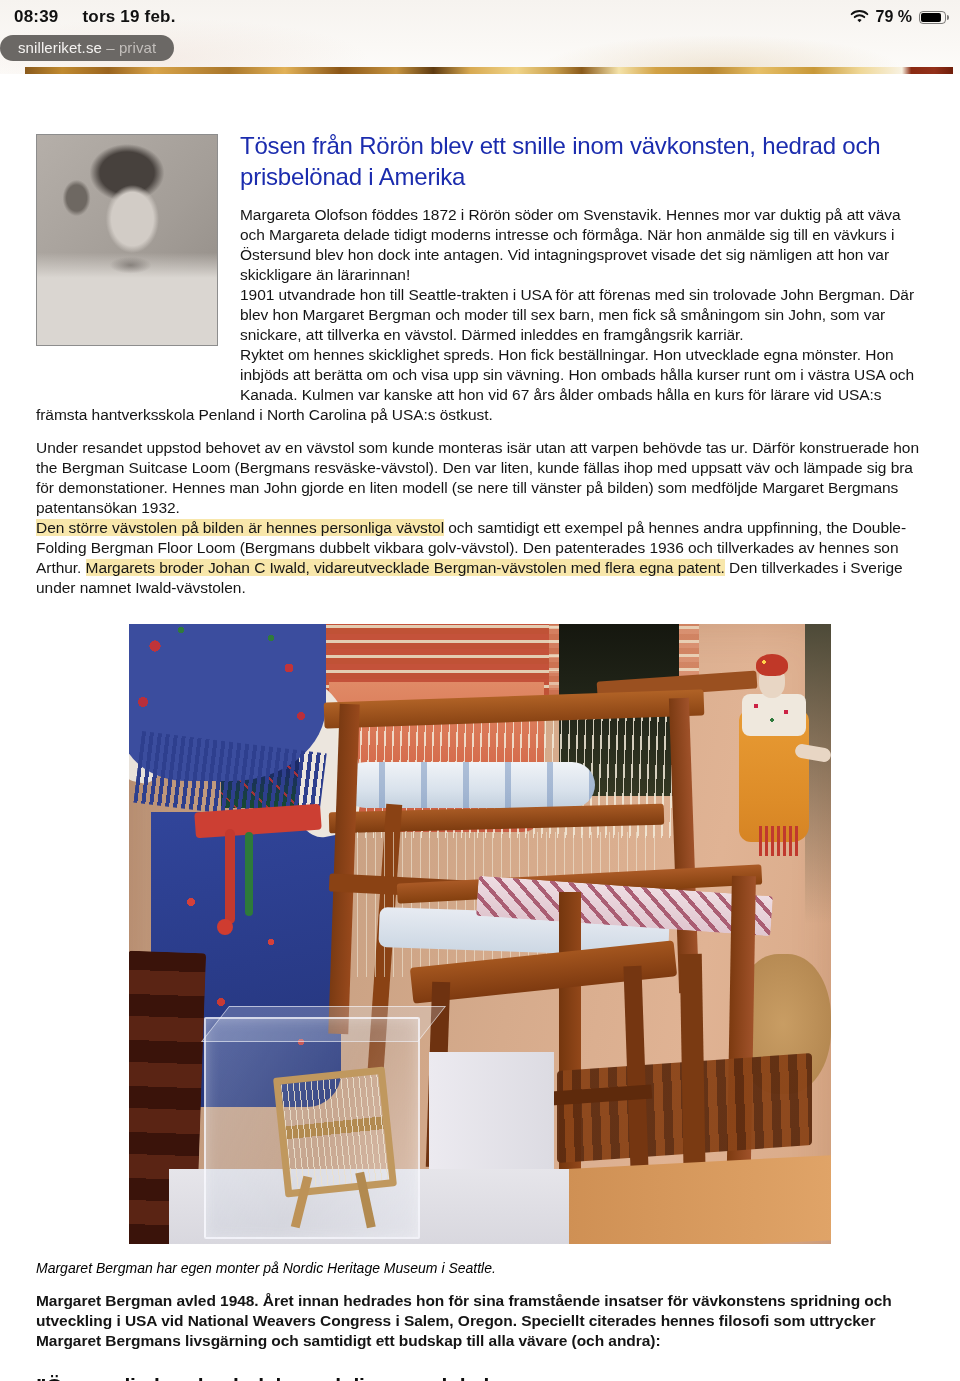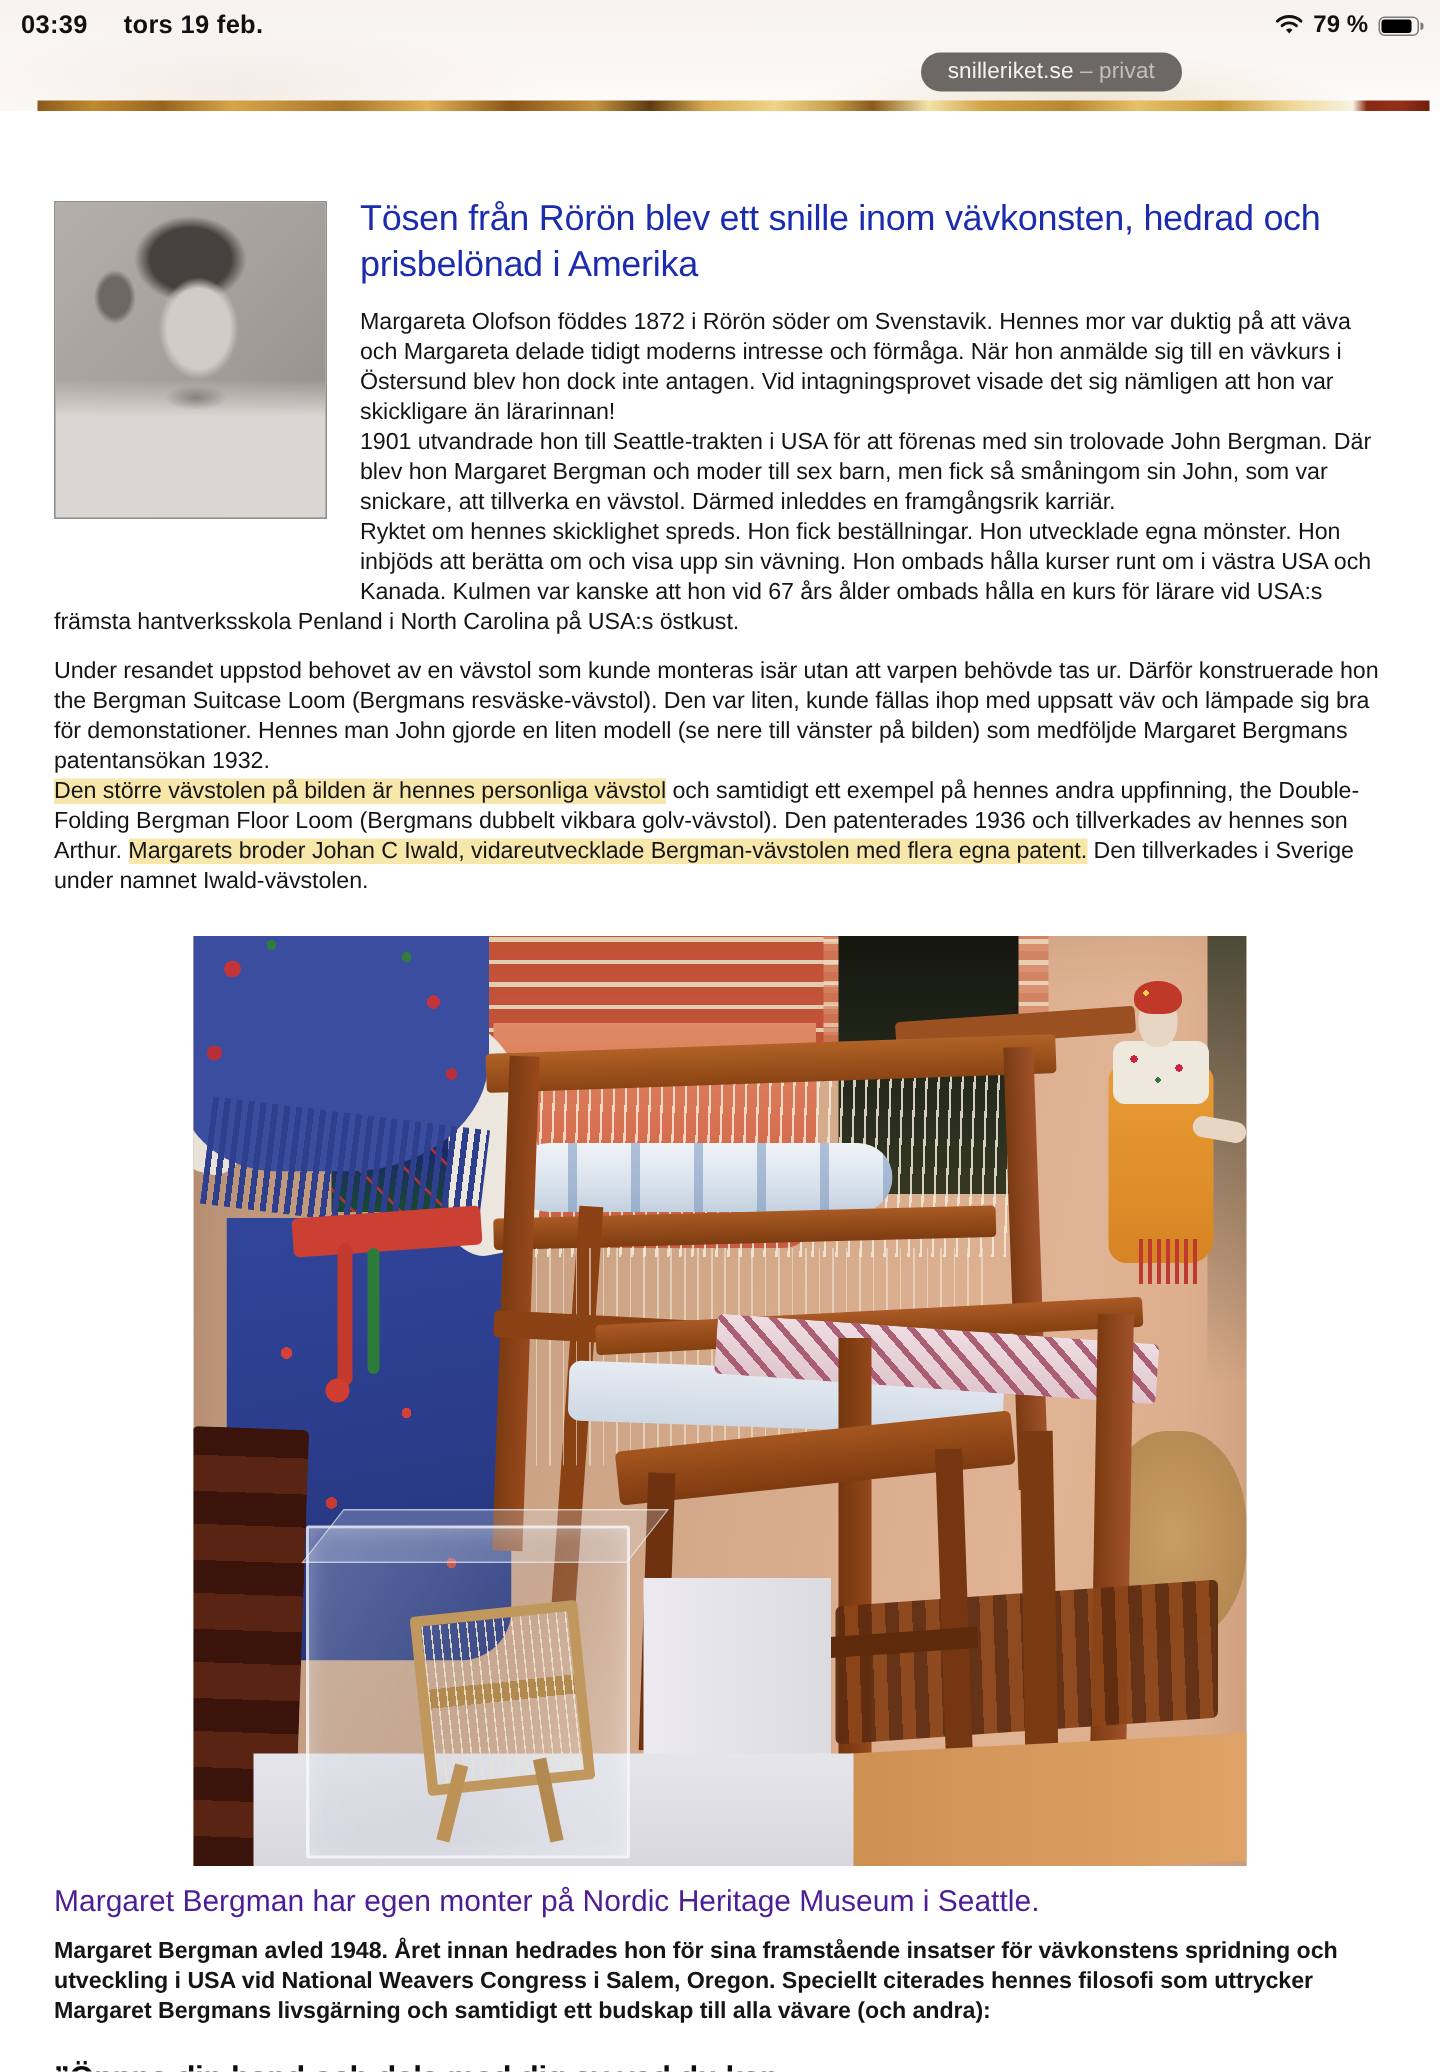--- a/index.html
+++ b/index.html
@@ -23,21 +23,21 @@
     padding:4px 14px 0 14px;box-sizing:border-box;color:#111;
   }
   .sb-left{font-size:17px;font-weight:700;letter-spacing:.2px;}
   .sb-left .sb-date{margin-left:24px;font-weight:700;}
   .sb-right{display:flex;align-items:center;gap:7px;font-size:16px;font-weight:700;}
   .wifi{width:19px;height:14px;display:block;}
   .battery{position:relative;width:27px;height:13px;border:1.5px solid rgba(0,0,0,.5);border-radius:4px;box-sizing:border-box;}
   .battery-fill{position:absolute;left:1px;top:1px;bottom:1px;width:79%;background:#000;border-radius:2px;}
   .battery:after{content:"";position:absolute;right:-4px;top:3.5px;width:2.5px;height:5px;background:rgba(0,0,0,.5);border-radius:0 2px 2px 0;}
   
-  .urlbar{position:absolute;left:0;top:35px;width:788px;display:flex;justify-content:flex-end;}
+  .urlbar{position:absolute;left:0;top:35px;width:788px;display:flex;justify-content:flex-start;}
   .url-pill{
     background:var(--pill-gray,#6b6865);color:#f5f3f1;
     border-radius:14px;height:26px;line-height:26px;padding:0 18px;
     font-size:15px;font-weight:500;letter-spacing:.1px;cursor:pointer;
   }
   .url-pill .privacy{color:#c3bfbc;font-weight:400;}
   
   .gold-band{
     position:absolute;left:25px;top:67px;width:928px;height:7px;
     background:linear-gradient(90deg,
@@ -183,32 +183,32 @@
   .case-top{left:86px;top:382px;width:215px;height:34px;transform:skewX(-38deg);
     border:1.5px solid rgba(250,250,255,.6);background:rgba(225,232,244,.25);}
   .model-loom{left:150px;top:448px;width:112px;height:120px;transform:rotate(-6deg);
     border:7px solid #c0985e;box-sizing:border-box;border-radius:3px;
     background:
       repeating-linear-gradient(90deg,rgba(235,225,205,.9) 0 1px,rgba(0,0,0,0) 1px 6px),
       linear-gradient(180deg,rgba(0,0,0,0) 0 40%,#b28a50 40% 52%,rgba(0,0,0,0) 52%);}
   .model-leg1{left:168px;top:552px;width:9px;height:52px;transform:rotate(14deg);background:#bd9257;}
   .model-leg2{left:232px;top:548px;width:9px;height:56px;transform:rotate(-12deg);background:#b28a50;}
   
-  .caption{margin:14px 0 0 0;font-size:20px;line-height:20px;color:#4c1d95;}
+  .caption{margin:14px 0 0 0;font-size:14px;line-height:20px;font-style:italic;color:#000000;}
   .closing{margin:13px 0 0 0;font-weight:bold;}
   .quote{margin:21px 0 0 0;font-size:21px;line-height:28px;font-weight:700;color:#0d0d0d;letter-spacing:-.2px;}
 </style>
 </head>
 <body>
 
 <div class="top-strip"></div>
 
 <div class="statusbar">
   <div class="sb-left">
-    <span>03:39</span><span class="sb-date">tors 19 feb.</span>
+    <span>08:39</span><span class="sb-date">tors 19 feb.</span>
   </div>
   <div class="sb-right">
     <svg class="wifi" viewBox="0 0 20 15">
       <path d="M10 13.2 L12.3 10.6 A3.6 3.6 0 0 0 7.7 10.6 Z" fill="#111"></path>
       <path d="M4.9 7.6 A7.6 7.6 0 0 1 15.1 7.6" fill="none" stroke="#111" stroke-width="2.1" stroke-linecap="round"></path>
       <path d="M1.6 4.4 A12.4 12.4 0 0 1 18.4 4.4" fill="none" stroke="#111" stroke-width="2.1" stroke-linecap="round"></path>
     </svg>
     <span>79 %</span>
     <span class="battery">
         <span class="battery-fill" style="width: 79%;"></span>

